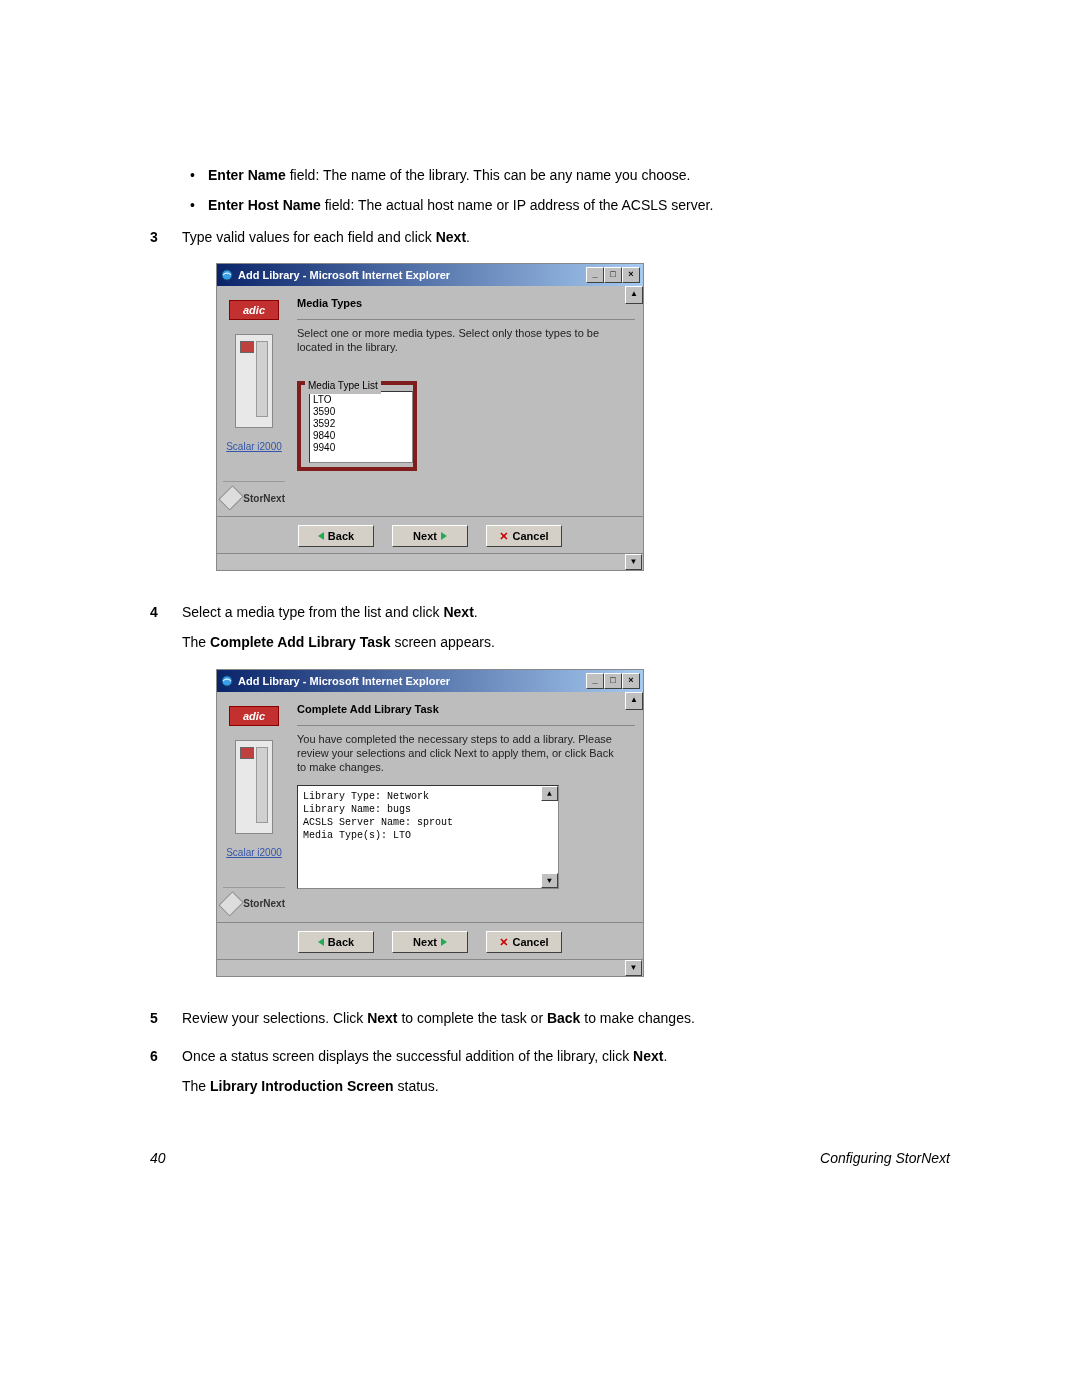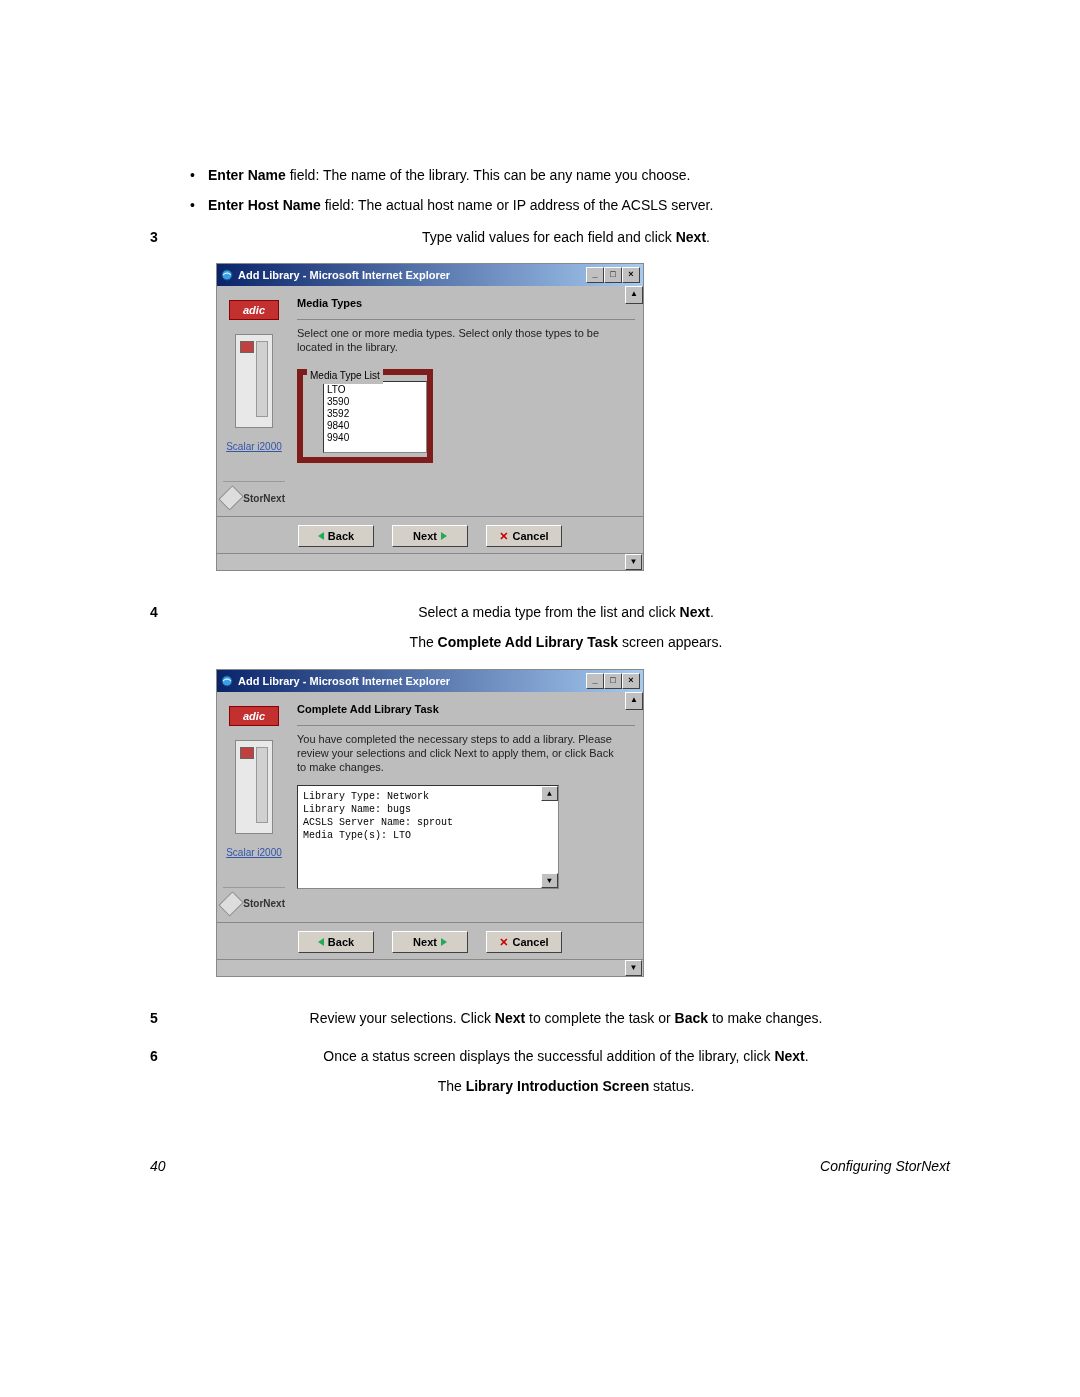--- a/index.html
+++ b/index.html
@@ -39,21 +39,20 @@
   }
   .step-num {
     font-weight: bold;
     min-width: 10px;
   }
   .step-body {
     flex: 1;
   }
   .step-body p {
     margin: 0 0 6px 0;
-    text-align: center;
   }
   .bold {
     font-weight: bold;
   }
 
   
   .dialog-shot {
     margin: 14px 0 22px 34px;
     width: 426px;
     border: 1px solid #888;
@@ -207,25 +206,25 @@
     margin: 0 0 6px 0;
   }
   .instruction {
     font-size: 11px;
     color:#222;
     margin-bottom:10px;
     line-height:1.3;
     padding-right:18px;
   }
   .fieldset {
-    border: 6px solid #7f1d1d;
-    padding: 6px 4px 4px 20px;
+    border: 4px solid #7f1d1d;
+    padding: 6px 4px 4px 8px;
     width: 100px;
     position:relative;
-    margin-top:4px;
+    margin-top:16px;
     background:#bdbdbd;
   }
   .fieldset .legend {
     position:absolute;
     top:-8px; left:4px;
     background:#bdbdbd;
     padding:0 3px;
     font-size:10px;
   }
   .media-list {
@@ -314,21 +313,21 @@
     border:1px solid #fff;
     border-right-color:#404040;
     border-bottom-color:#404040;
     font-size:8px;
     text-align:center;
     line-height:14px;
   }
 
   .footer {
     position:absolute;
-    bottom: 58px;
+    bottom: 66px;
     left: 150px;
     right: 130px;
     display:flex;
     justify-content:space-between;
     font-style:italic;
     font-size:14px;
   }
 </style>
 </head>
 <body>

